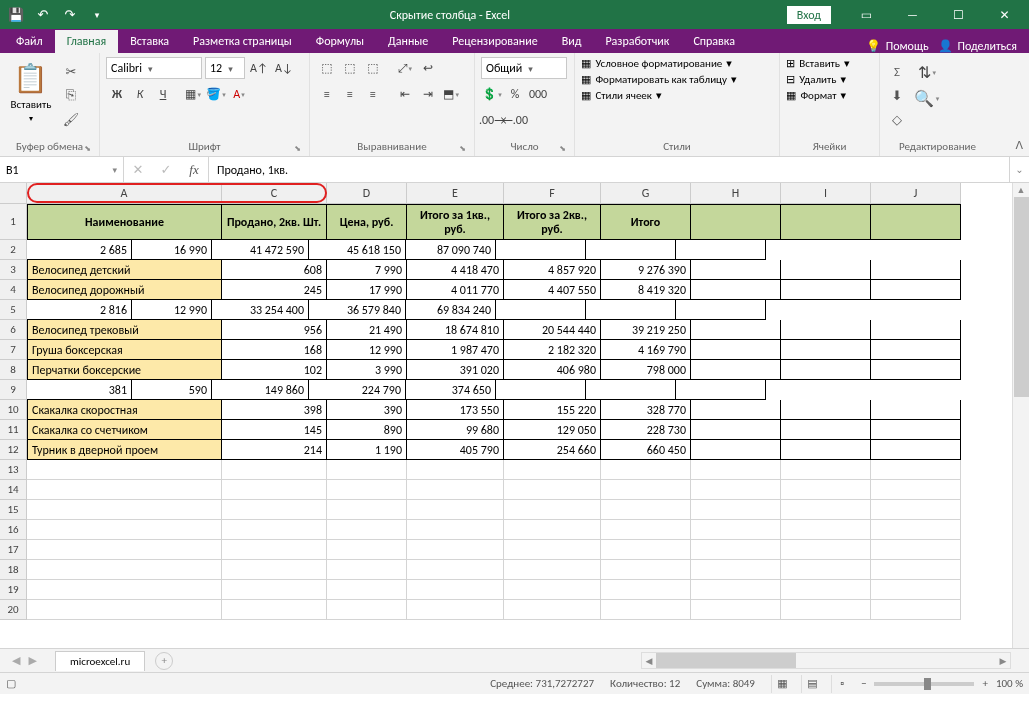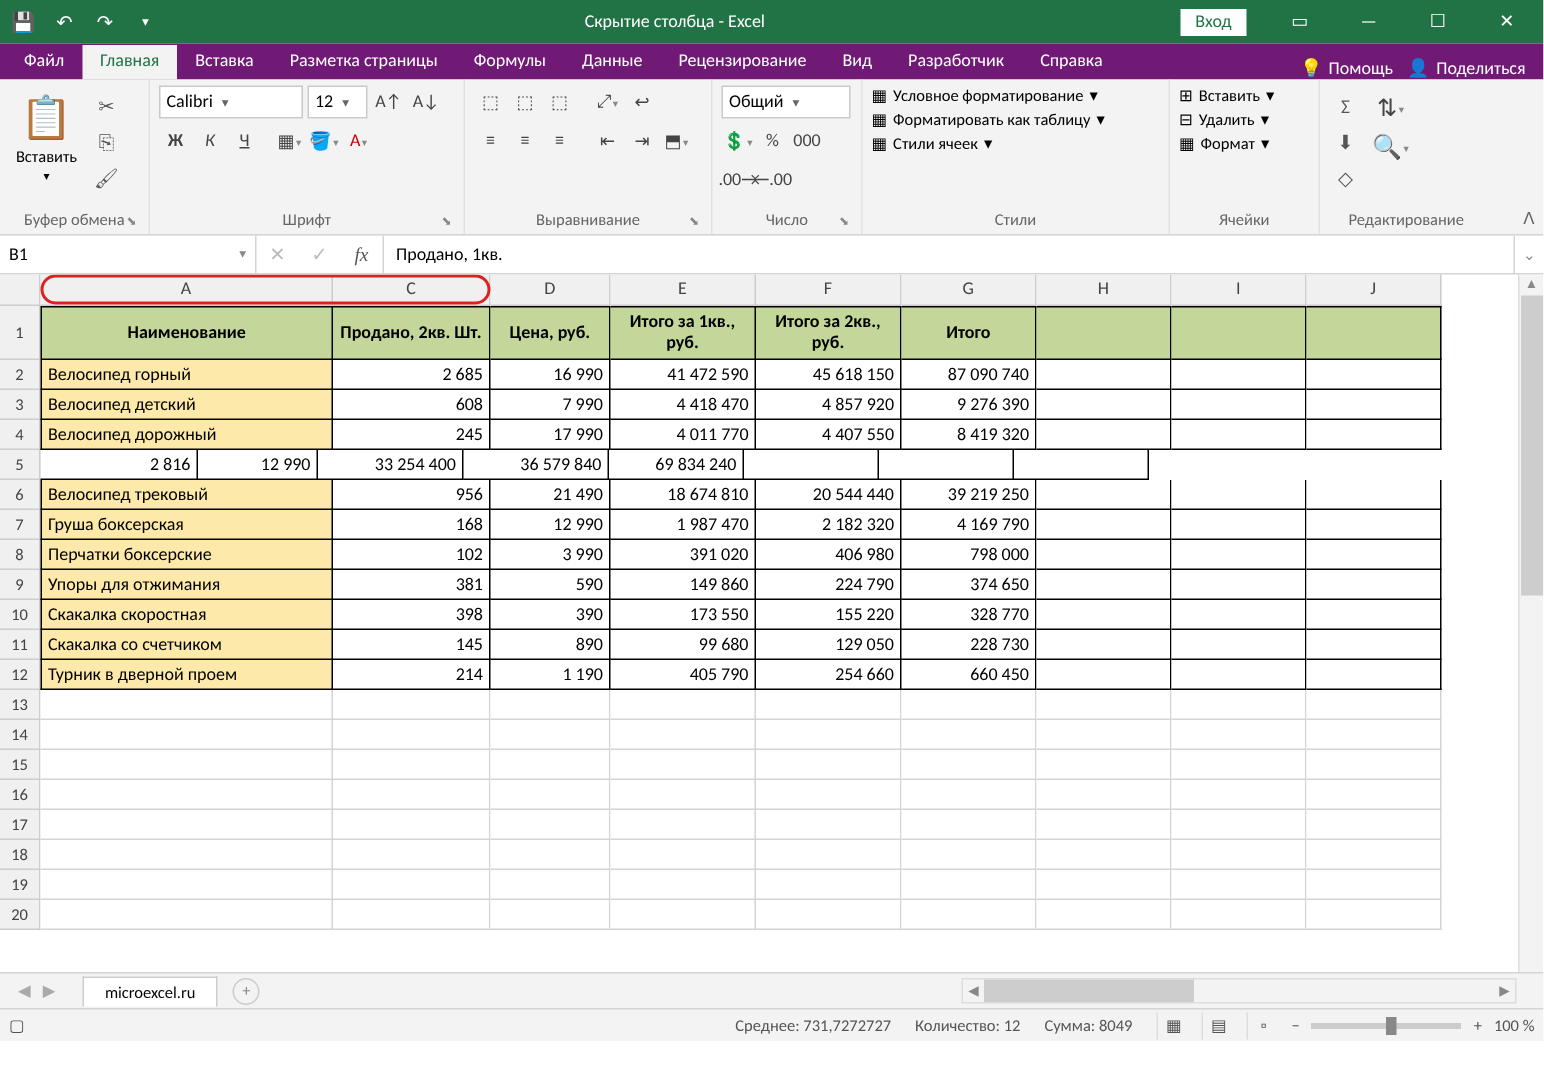--- a/index.html
+++ b/index.html
@@ -35,21 +35,21 @@
 .font-row { display: flex; gap: 3px; align-items: center; }
 .combo { border: 1px solid #c8c8c8; background: #fff; height: 22px; display: flex; align-items: center; padding: 0 4px; font-size: 12px; position: relative; }
 .combo::after { content: "▾"; font-size: 9px; color: #666; margin-left: 6px; }
 .btn-row { display: flex; gap: 1px; }
 .rbtn { width: 22px; height: 22px; display: flex; align-items: center; justify-content: center; font-size: 12px; color: #444; }
 .rbtn.dd::after { content:"▾"; font-size:7px; margin-left:1px; color:#888; }
 .collapse-ribbon { position: absolute; right: 6px; bottom: 4px; font-size: 11px; color: #666; }
 
 
 .fbar { height: 26px; border-bottom: 1px solid #d4d4d4; display: flex; align-items: stretch; background: #fff; }
-.name-box { width: 171px; border-right: 1px solid #d4d4d4; display: flex; align-items: center; padding: 0 6px; position: relative; font-size: 12px; }
+.name-box { width: 124px; border-right: 1px solid #d4d4d4; display: flex; align-items: center; padding: 0 6px; position: relative; font-size: 12px; }
 .name-box::after { content: "▾"; position: absolute; right: 6px; font-size: 9px; color: #888; }
 .fbar-btns { display: flex; align-items: center; border-right: 1px solid #d4d4d4; }
 .fbar-btn { width: 28px; display: flex; align-items: center; justify-content: center; color: #bbb; font-size: 13px; }
 .fbar-btn.fx { color: #555; font-style: italic; font-family: "Times New Roman", serif; }
 .formula { flex: 1; display: flex; align-items: center; padding: 0 8px; font-size: 12px; }
 .fbar-expand { width: 20px; display: flex; align-items: center; justify-content: center; color: #888; font-size: 10px; border-left: 1px solid #d4d4d4; }
 
 
 .grid-wrap { position: relative; height: 465px; overflow: hidden; }
 .corner { position: absolute; left: 0; top: 0; width: 27px; height: 21px; background: #f0f0f0; border-right: 1px solid #ccc; border-bottom: 1px solid #ccc; }
@@ -294,21 +294,20 @@
         <div class="cell" style="width: 105px;">Продано, 2кв. Шт.</div>
         <div class="cell" style="width: 80px;">Цена, руб.</div>
         <div class="cell" style="width: 97px;">Итого за 1кв., руб.</div>
         <div class="cell" style="width: 97px;">Итого за 2кв., руб.</div>
         <div class="cell" style="width: 90px;">Итого</div>
         <div class="cell blank" style="width: 90px;"></div>
         <div class="cell blank" style="width: 90px;"></div>
         <div class="cell blank" style="width: 90px;"></div>
       </div>
       <div class="row data">
-        <div class="cell name" style="width: 195px;">Велосипед горный</div>
         <div class="cell num" style="width: 105px;">2 685</div>
         <div class="cell num" style="width: 80px;">16 990</div>
         <div class="cell num" style="width: 97px;">41 472 590</div>
         <div class="cell num" style="width: 97px;">45 618 150</div>
         <div class="cell num" style="width: 90px;">87 090 740</div>
         <div class="cell blank" style="width: 90px;"></div>
         <div class="cell blank" style="width: 90px;"></div>
         <div class="cell blank" style="width: 90px;"></div>
       </div>
       <div class="row data">
@@ -370,21 +369,20 @@
         <div class="cell num" style="width: 105px;">102</div>
         <div class="cell num" style="width: 80px;">3 990</div>
         <div class="cell num" style="width: 97px;">391 020</div>
         <div class="cell num" style="width: 97px;">406 980</div>
         <div class="cell num" style="width: 90px;">798 000</div>
         <div class="cell blank" style="width: 90px;"></div>
         <div class="cell blank" style="width: 90px;"></div>
         <div class="cell blank" style="width: 90px;"></div>
       </div>
       <div class="row data">
-        <div class="cell name" style="width: 195px;">Упоры для отжимания</div>
         <div class="cell num" style="width: 105px;">381</div>
         <div class="cell num" style="width: 80px;">590</div>
         <div class="cell num" style="width: 97px;">149 860</div>
         <div class="cell num" style="width: 97px;">224 790</div>
         <div class="cell num" style="width: 90px;">374 650</div>
         <div class="cell blank" style="width: 90px;"></div>
         <div class="cell blank" style="width: 90px;"></div>
         <div class="cell blank" style="width: 90px;"></div>
       </div>
       <div class="row data">

